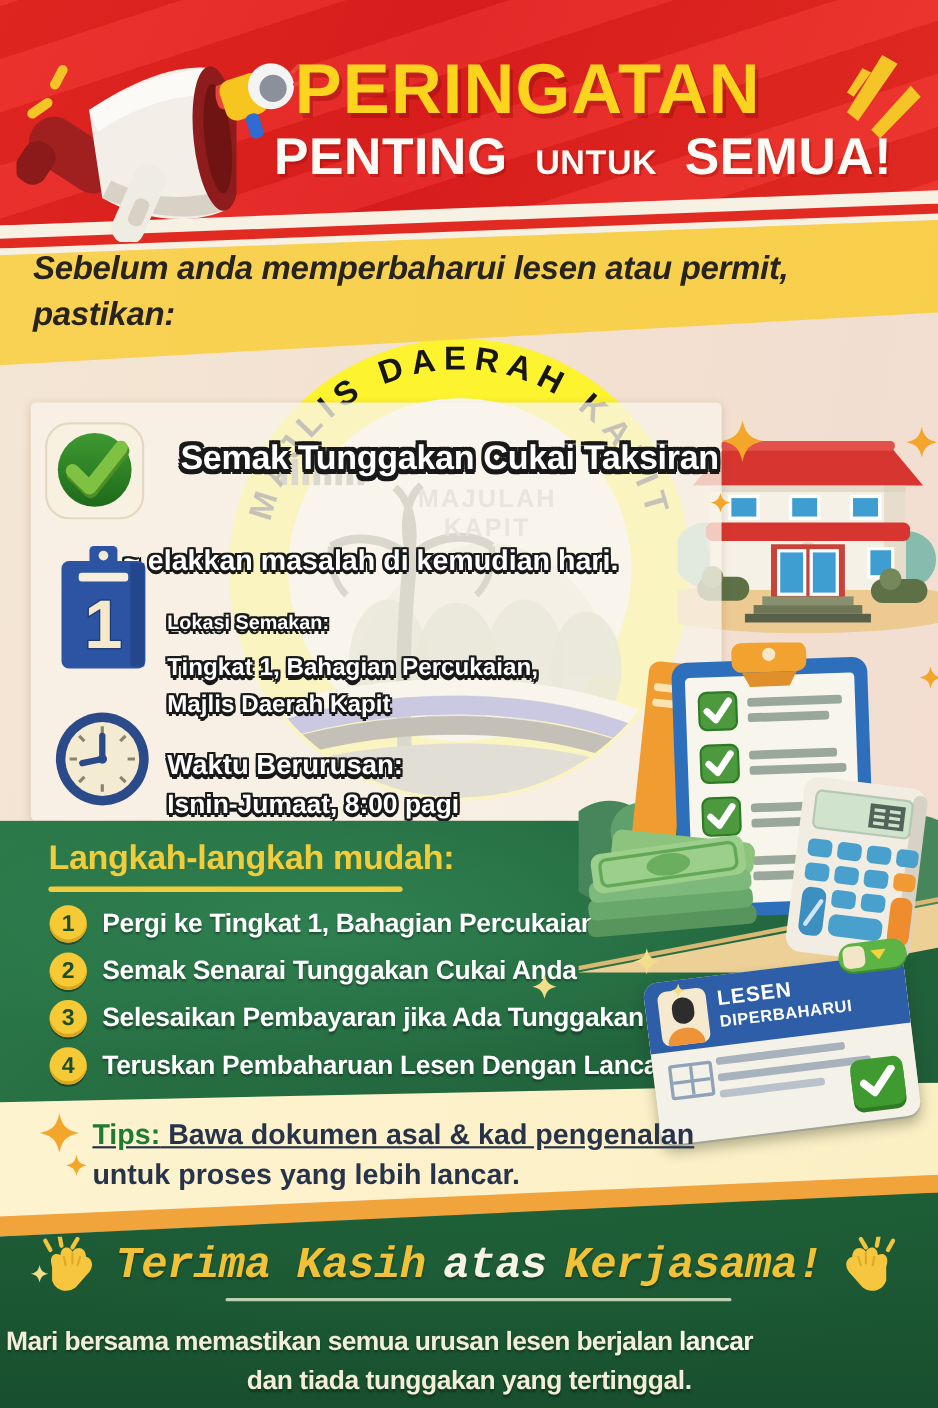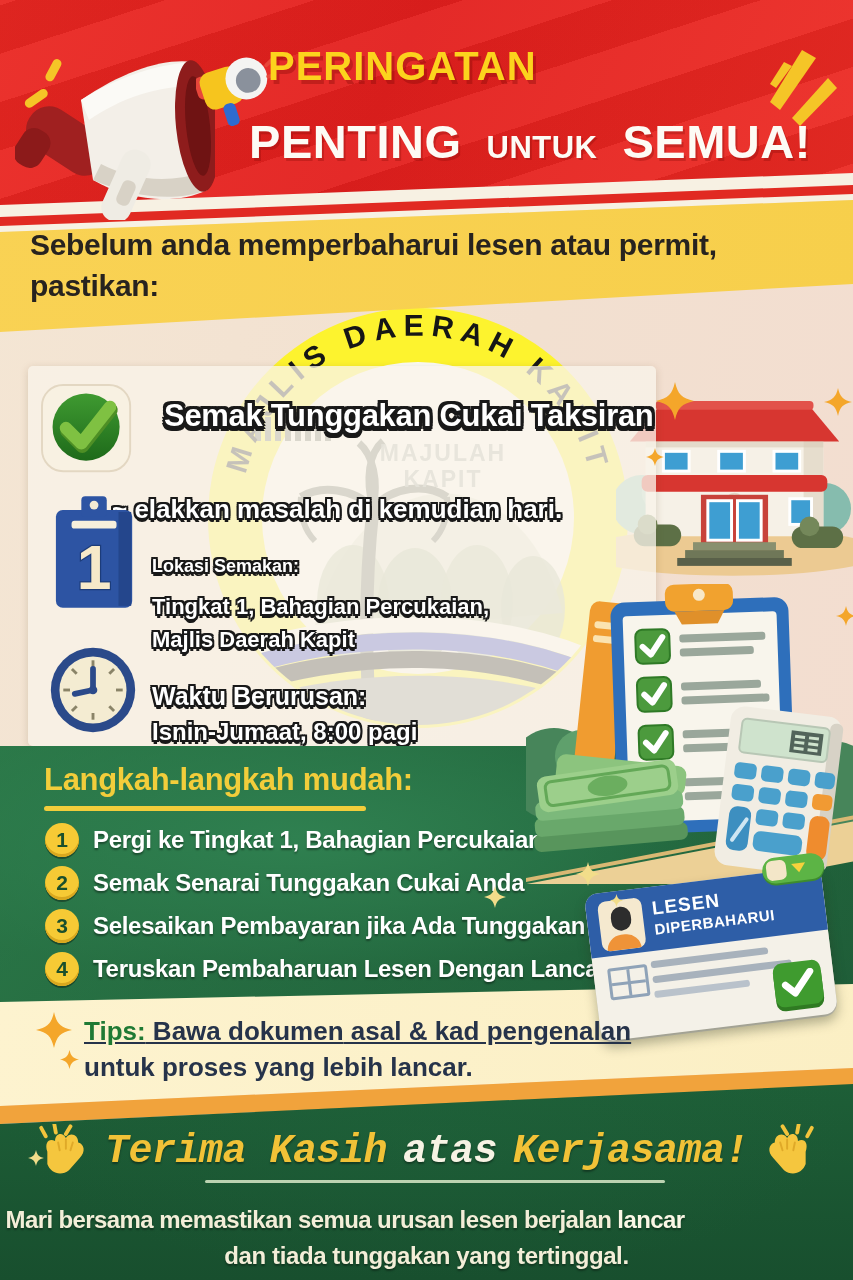--- a/index.html
+++ b/index.html
@@ -14,27 +14,27 @@
     clip-path:polygon(0 204px,853px 172px,853px 200px,0 232px);z-index:3;}
   .stripe-red{left:0;top:0;width:853px;height:260px;background:#e12a22;
     clip-path:polygon(0 217px,853px 185px,853px 194px,0 226px);z-index:3;}
   .band-yellow{left:0;top:0;width:853px;height:340px;background:linear-gradient(100deg,#f9d254,#f7cf4b);
     clip-path:polygon(0 232px,853px 200px,853px 284px,0 332px);z-index:3;}
   .header-red{left:0;top:0;width:853px;height:212px;
     background:linear-gradient(115deg,#ea2722 0%,#e31f1d 45%,#ec2b24 100%);
     clip-path:polygon(0 0,853px 0,853px 173px,0 205px);z-index:3;}
   .header-red::after{content:"";position:absolute;inset:0;
     background:repeating-linear-gradient(-18deg,rgba(255,255,255,.05) 0 46px,rgba(0,0,0,.05) 46px 92px);}
-  .title{left:268px;top:44px;z-index:4;color:#fcd31d;font-size:40px;font-weight:900;letter-spacing:1px;
+  .title{left:268px;top:44px;z-index:4;color:#fcd31d;font-size:64px;font-weight:900;letter-spacing:1px;
     text-shadow:3px 4px 0 rgba(130,10,5,.35);}
   .subtitle-row{left:250px;top:114px;width:560px;z-index:4;display:flex;align-items:baseline;justify-content:center;gap:25px;color:#fdfbf5;}
   .sub-big{font-size:47px;font-weight:900;letter-spacing:.5px;text-shadow:2px 3px 0 rgba(130,10,5,.3);}
   .sub-small{font-size:31px;font-weight:800;letter-spacing:.5px;text-shadow:2px 2px 0 rgba(130,10,5,.3);}
   
-  .intro{left:30px;top:224px;width:790px;z-index:4;color:#27231f;font-size:30px;line-height:41px;font-weight:700;letter-spacing:-.3px;}
+  .intro{left:30px;top:224px;width:790px;z-index:4;color:#27231f;font-size:30px;line-height:41px;font-weight:700;letter-spacing:-.3px;font-style:italic;}
   .intro b{font-weight:900;}
   
   .logo{left:203px;top:303px;z-index:2;}
   
   .card{left:28px;top:366px;width:628px;height:380px;background:rgba(249,243,233,.78);
     border-radius:5px;box-shadow:0 2px 8px rgba(90,60,30,.18);z-index:4;}
   .ol{color:#fff;}
   .ol3{text-shadow:-3px -3px 0 #191919,0 -3px 0 #191919,3px -3px 0 #191919,-3px 0 0 #191919,3px 0 0 #191919,-3px 3px 0 #191919,0 3px 0 #191919,3px 3px 0 #191919,0 5px 0 #191919,-2px 5px 0 #191919,2px 5px 0 #191919;padding-left:36px;}
   .ol2{text-shadow:-2px -2px 0 #191919,0 -2px 0 #191919,2px -2px 0 #191919,-2px 0 0 #191919,2px 0 0 #191919,-2px 2px 0 #191919,0 2px 0 #191919,2px 2px 0 #191919,0 4px 0 #191919;margin-top:40px;}
   .card-headline{left:128px;top:398px;z-index:5;font-size:31px;font-weight:800;letter-spacing:-.3px;}

